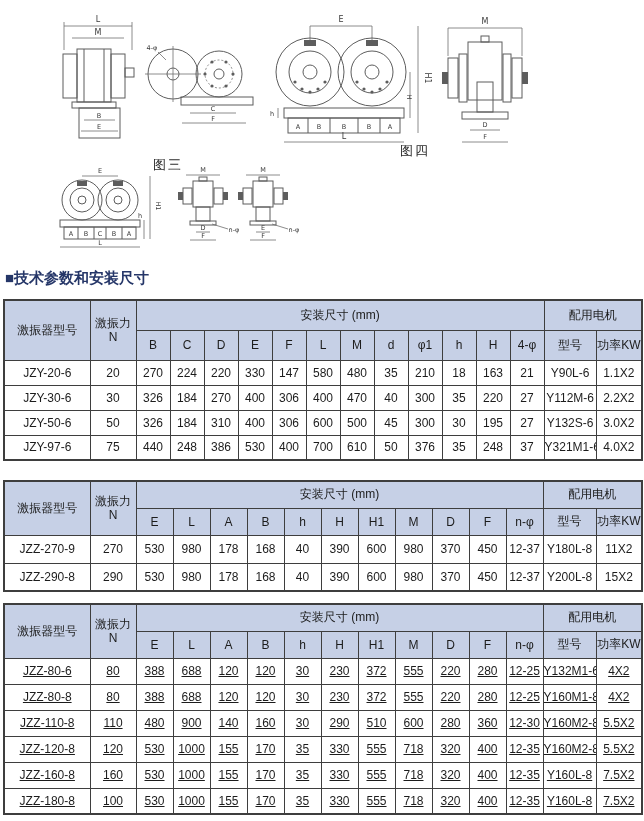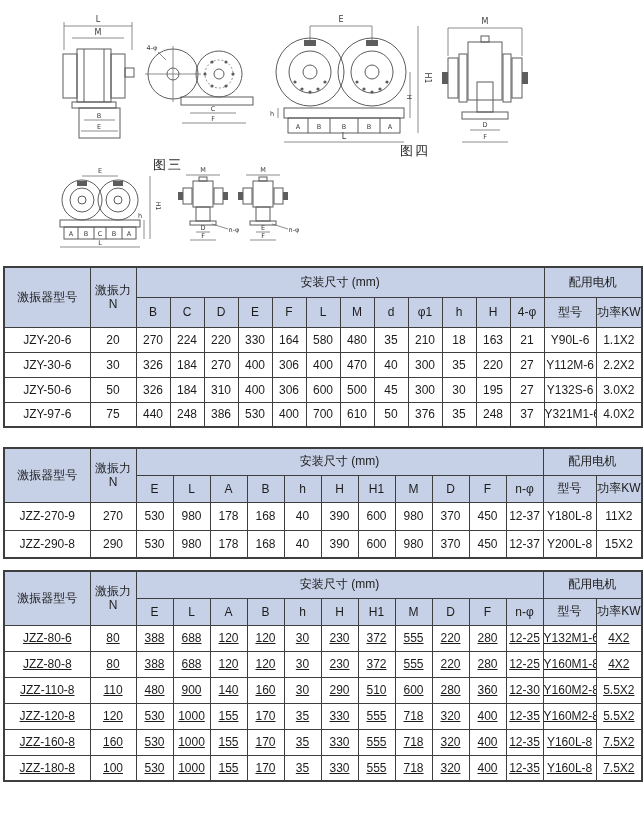--- a/index.html
+++ b/index.html
@@ -230,20 +230,21 @@
         <text x="263" y="230" class="sm">E</text>
         <line class="dim" x1="250" y1="240" x2="276" y2="240"></line>
         <text x="263" y="238" class="sm">F</text>
       </g>
     </svg>
 
     <div class="fig-caption cap3">图三</div>
     <div class="fig-caption cap4">图四</div>
   </div>
 
+  <div class="section-title">■技术参数和安装尺寸</div>
 
   <table class="tbl t1">
     <colgroup>
       <col style="width:86px">
         <col style="width:46px">
       <col style="width:34px">
         <col style="width:34px">
         <col style="width:34px">
         <col style="width:34px">
       <col style="width:34px">
@@ -285,21 +286,21 @@
       </tr>
     </thead>
     <tbody>
       <tr>
         <td>JZY-20-6</td>
         <td>20</td>
         <td>270</td>
         <td>224</td>
         <td>220</td>
         <td>330</td>
-        <td>164</td>
+        <td>147</td>
         <td>580</td>
         <td>480</td>
         <td>35</td>
         <td>210</td>
         <td>18</td>
         <td>163</td>
         <td>21</td>
         <td>Y90L-6</td>
         <td>1.1X2</td>
       </tr>

